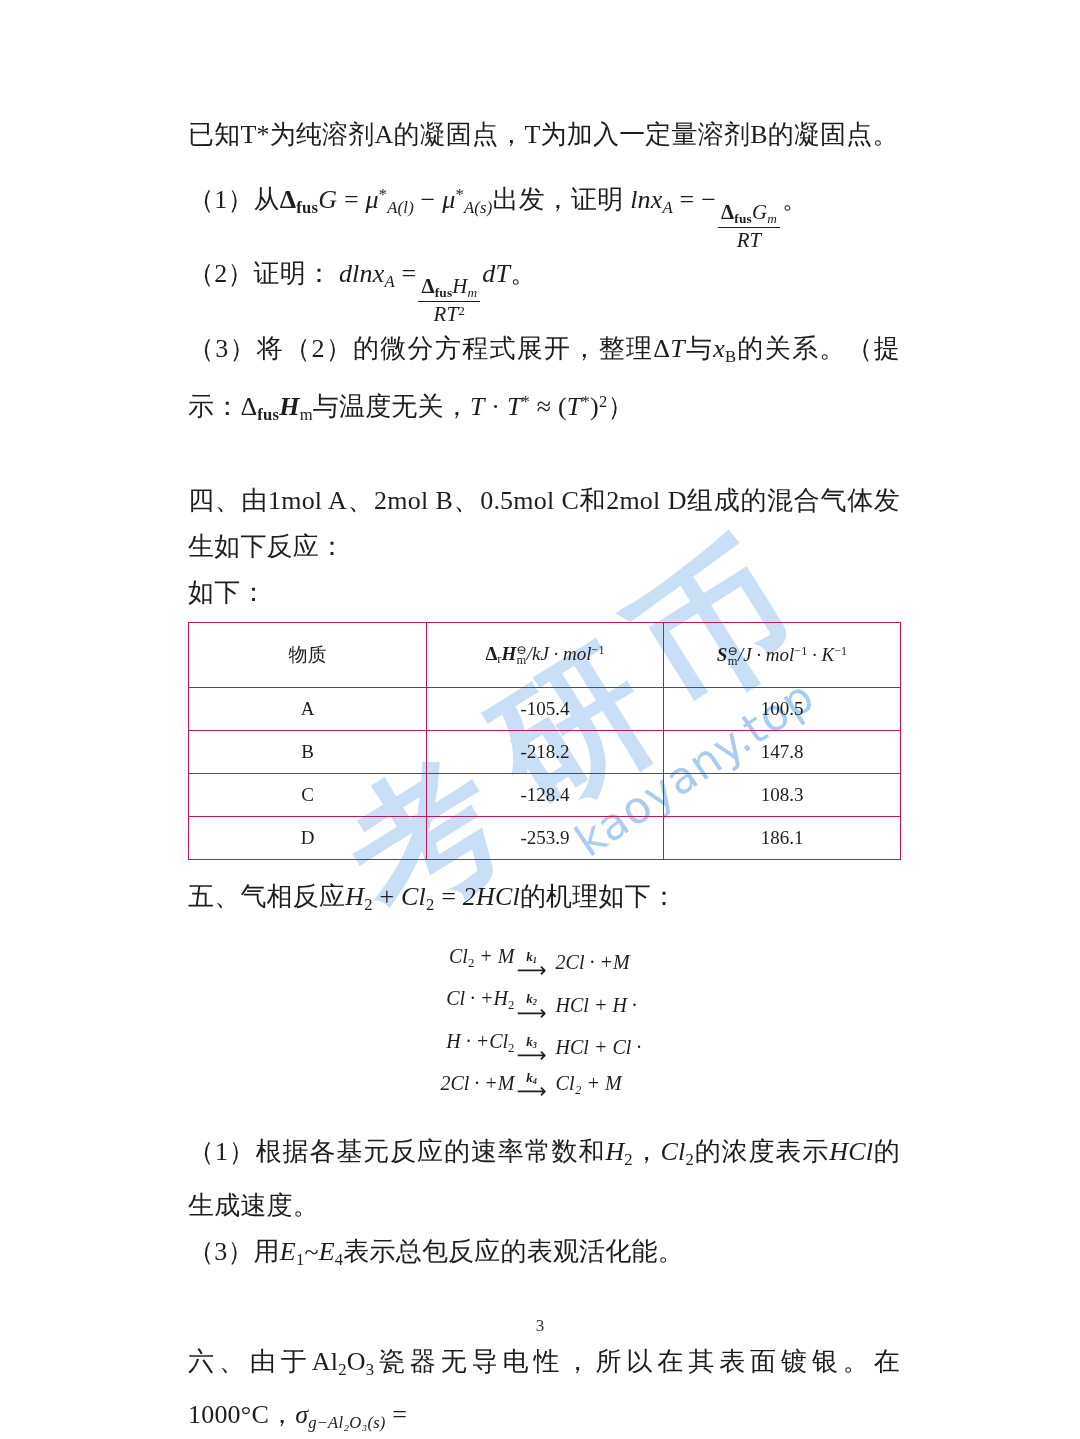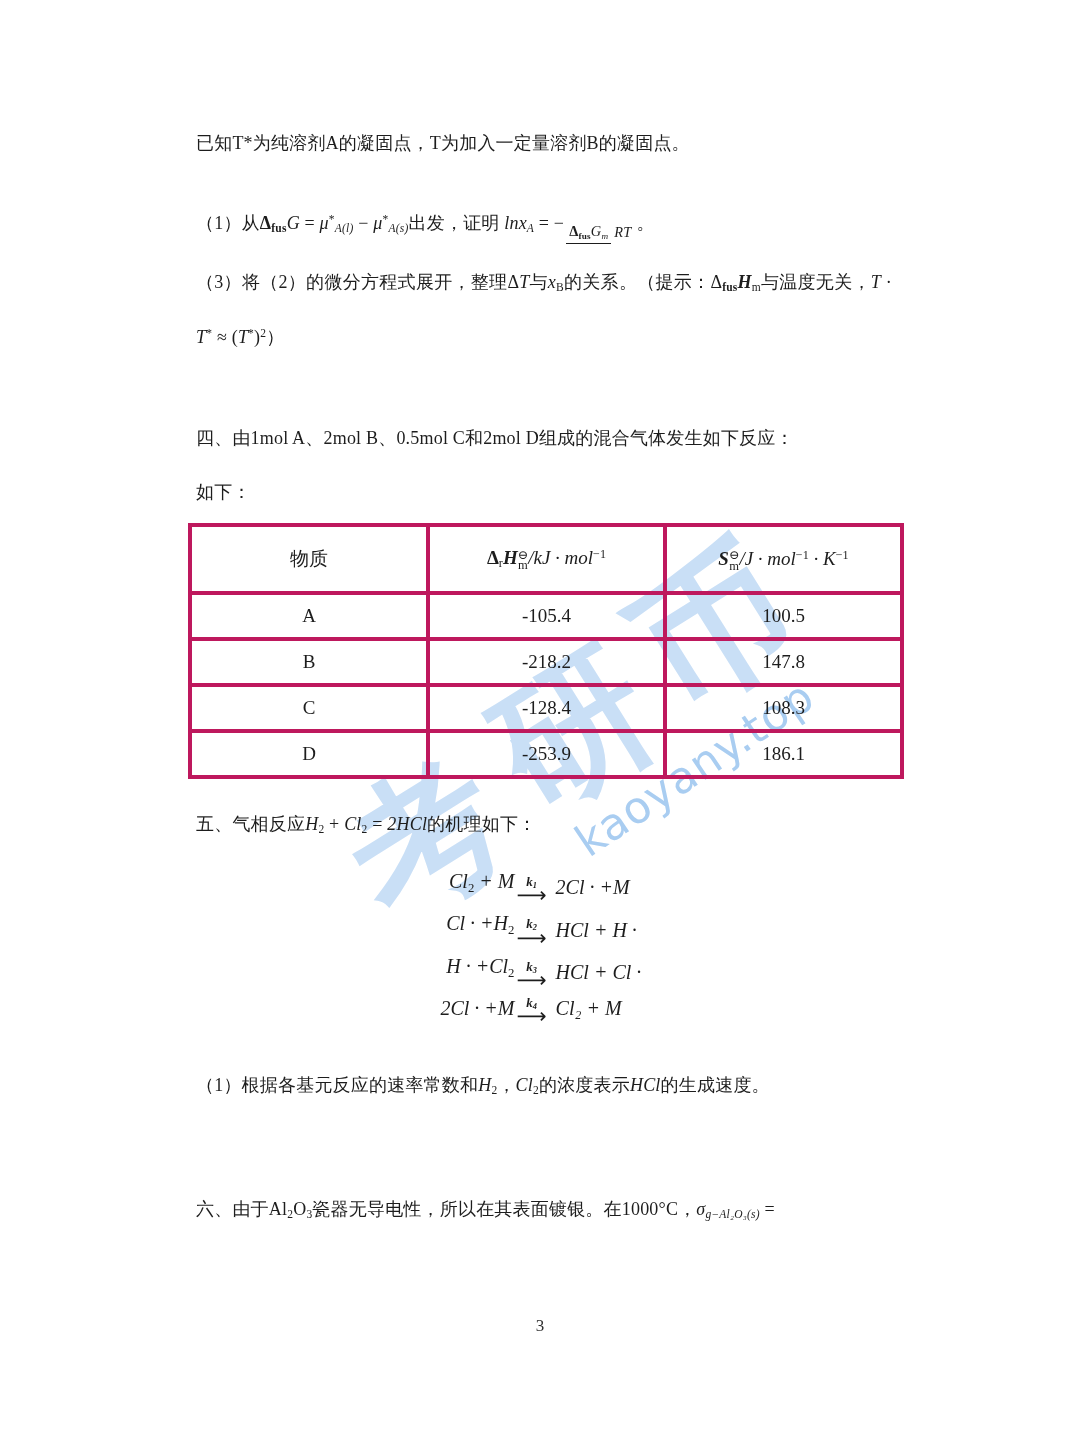--- a/index.html
+++ b/index.html
@@ -54,58 +54,58 @@
     padding: 0;
   }
   .content {
     position: absolute;
     left: 188px;
     top: 112px;
     width: 712px;
   }
 
   .para {
-    font-size: 18px;
+    font-size: 26px;
     line-height: 46px;
-    margin: 8px;
+    margin: 0;
     letter-spacing: 0.2px;
     text-align: justify;
   }
   .gap-sm { height: 14px; }
   .gap-md { height: 40px; }
   .gap-lg { height: 56px; }
 
   .mi { font-style: italic; font-family: "Liberation Serif", serif; }
   .mup { font-style: normal; }
   .bd { font-weight: 700; }
   sub { font-size: 0.64em; vertical-align: -0.28em; }
   sup { font-size: 0.64em; vertical-align: 0.48em; }
 
   
   .frac {
     display: inline-flex;
-    flex-direction: row;
+    flex-direction: column;
     vertical-align: -0.52em;
     text-align: center;
     font-size: 0.8em;
     line-height: 1.08;
     margin: 0 2px;
   }
   .frac .num { border-bottom: 1px solid #1d1d1d; padding: 0 3px 1px; }
   .frac .den { padding: 1px 3px 0; }
 
   
   .subst-table {
     border-collapse: collapse;
     width: 712px;
     margin: 6px 0 0 0;
     table-layout: fixed;
   }
   .subst-table td, .subst-table th {
-    border: 4px solid #be185d;
+    border: 1px solid #be185d;
     text-align: center;
     font-weight: normal;
     font-size: 19px;
     background: transparent;
   }
   .subst-table th { height: 62px; }
   .subst-table td { height: 40px; }
   .subst-table col.c-name { width: 238px; }
   .subst-table col.c-h { width: 237px; }
   .subst-table col.c-s { width: 237px; }
@@ -179,20 +179,28 @@
     <span>−</span>
     <span class="mi">μ</span><sup>*</sup><sub class="mi">A(s)</sub><span>出发，证明</span>
     <span class="mi">lnx</span><sub class="mi">A</sub>
     <span>=</span>
     <span>−</span><span class="frac">
           <span class="num"><span class="bd">Δ</span><sub class="mup bd">fus</sub><span class="mi">G</span><sub class="mi">m</sub></span>
           <span class="den mi">RT</span>
         </span><span>。</span>
   </p>
 
+  <p class="para">
+    <span>（2）证明：</span>
+    <span class="mi">dlnx</span><sub class="mi">A</sub>
+    <span>=</span><span class="frac">
+          <span class="num"><span class="bd">Δ</span><sub class="mup bd">fus</sub><span class="mi">H</span><sub class="mi">m</sub></span>
+          <span class="den"><span class="mi">RT</span><sup>2</sup></span>
+        </span><span class="mi">dT</span><span>。</span>
+  </p>
 
   <p class="para">
     <span>（3）将（2）的微分方程式展开，整理Δ</span><span class="mi">T</span><span>与</span><span class="mi">x</span><sub class="mup">B</sub><span>的关系。（提示：Δ</span><sub class="mup bd">fus</sub><span class="mi bd">H</span><sub class="mup">m</sub><span>与温度无关，</span><span class="mi">T</span> <span>·</span> <span class="mi">T</span><sup>*</sup> <span>≈</span> <span>(</span><span class="mi">T</span><sup>*</sup><span>)</span><sup>2</sup><span>）</span>
   </p>
 
   <div class="gap-md"></div>
 
   <p class="para">
     <span>四、由1mol A、2mol B、0.5mol C和2mol D组成的混合气体发生如下反应：</span>
   </p>
@@ -293,20 +301,23 @@
   <div class="gap-sm"></div>
 
 
   <div class="gap-sm"></div>
 
   <p class="para">
     <span>（1）根据各基元反应的速率常数和</span><span class="mi">H</span><sub class="mup">2</sub><span>，</span><span class="mi">Cl</span><sub class="mup">2</sub><span>的浓度表示</span><span class="mi">HCl</span><span>的生成速度。</span>
   </p>
 
 
+  <p class="para">
+    <span>（3）用</span><span class="mi">E</span><sub class="mup">1</sub><span>~</span><span class="mi">E</span><sub class="mup">4</sub><span>表示总包反应的表观活化能。</span>
+  </p>
 
   <div class="gap-lg"></div>
 
   <p class="para">
     <span>六、由于Al</span><sub class="mup">2</sub><span>O</span><sub class="mup">3</sub><span>瓷器无导电性，所以在其表面镀银。在1000°C，</span><span class="mi">σ</span><sub class="mi">g−Al₂O₃(s)</sub> <span>=</span>
   </p>
 
 </div>
 </div>
 

